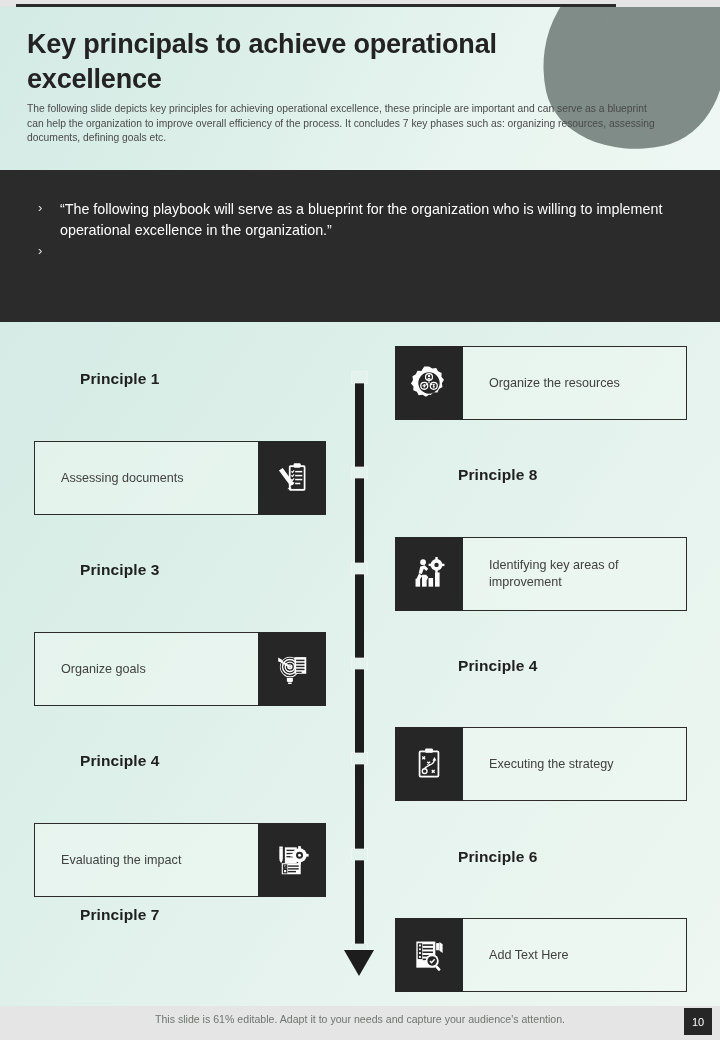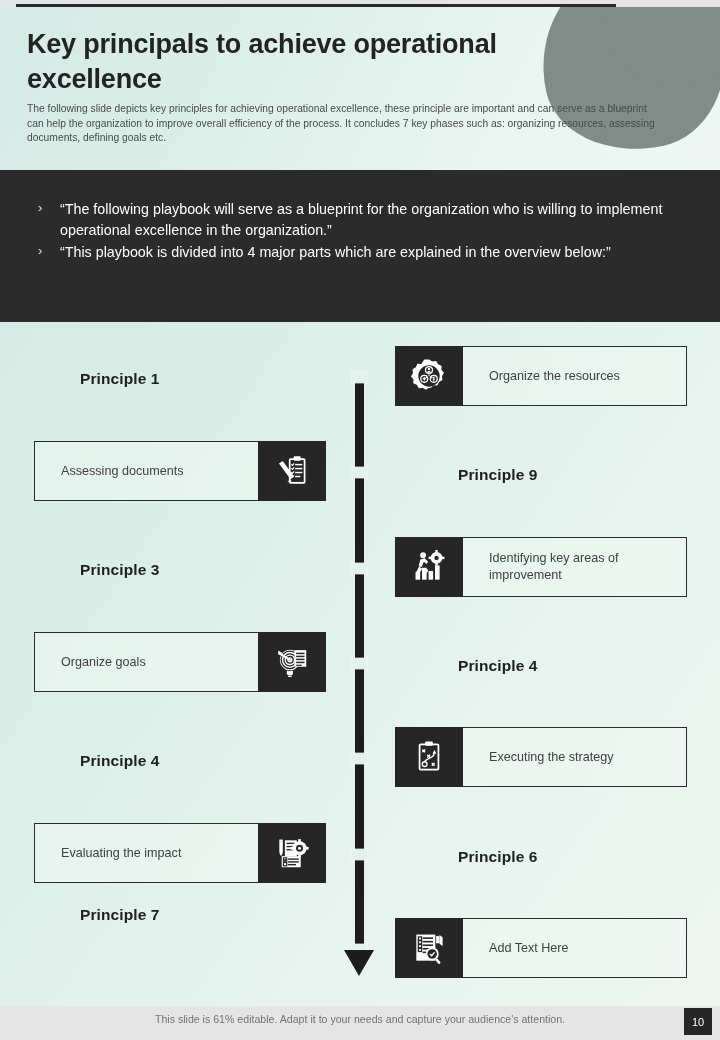--- a/index.html
+++ b/index.html
@@ -108,21 +108,21 @@
     width: 0; height: 0;
     border-left: 15px solid transparent;
     border-right: 15px solid transparent;
     border-top: 26px solid #1d1d1d;
     z-index: 3;
   }
 
   
   .row-card {
     position: absolute;
-    height: 60px;
+    height: 74px;
     display: flex;
     align-items: stretch;
     z-index: 4;
   }
   .row-card.left  { left: 34px;  width: 292px; }
   .row-card.right { left: 395px; width: 292px; }
 
   .icon-box {
     width: 68px; flex: 0 0 68px;
     background: #262626;
@@ -185,21 +185,20 @@
   </div>
 
   <div class="quote-band">
     <ul class="quote-list">
       <li class="quote-item">
         <span class="chev">›</span>
         <span>“The following playbook will serve as a blueprint for the organization  who is willing to implement operational excellence in the organization.”</span>
       </li>
       <li class="quote-item">
         <span class="chev">›</span>
-        <span>“This playbook is divided into 4 major parts which are explained in the overview below:”</span>
       </li>
     </ul>
   </div>
 
   <div class="body-area"></div>
 
   <div class="spine"></div>
   <div class="spine-node" style="top:372px"></div>
   <div class="spine-node" style="top:467px"></div>
   <div class="spine-node" style="top:563px"></div>
@@ -221,21 +220,21 @@
         <circle cx="18" cy="27.5" r="4.4" fill="none" stroke="#fff" stroke-width="1.6"></circle>
         <path d="M18 25.3v4.4M15.8 27.5h4.4" stroke="#fff" stroke-width="1.5"></path>
         <circle cx="30" cy="27.5" r="4.4" fill="none" stroke="#fff" stroke-width="1.6"></circle>
         <path d="M30 25v5M28.6 26.1h2.6M28.8 28.7h2.6" stroke="#fff" stroke-width="1.2" fill="none"></path>
         <path d="M24 21.8v2.6M21.5 25.3l-1.6 1.2M26.5 25.3l1.6 1.2" stroke="#fff" stroke-width="1.3"></path>
       </svg>
     </div>
     <div class="text-box">Organize the resources</div>
   </div>
 
-  <div class="principle-label" style="left:458px; top:466px;">Principle 9</div>
+  <div class="principle-label" style="left:458px; top:466px;">Principle 8</div>
   <div class="row-card left" style="top:441px;">
     <div class="text-box">Assessing documents</div>
     <div class="icon-box">
       <svg viewBox="0 0 48 48" fill="#fff">
         <rect x="20" y="8" width="21" height="32" rx="2" fill="#fff"></rect>
         <rect x="22.2" y="10.2" width="16.6" height="27.6" fill="#262626"></rect>
         <rect x="26" y="5.5" width="9" height="5.4" rx="1.6" fill="#fff"></rect>
         <g fill="#fff">
           <rect x="28" y="15" width="9" height="1.9"></rect>
           <rect x="28" y="20" width="9" height="1.9"></rect>

